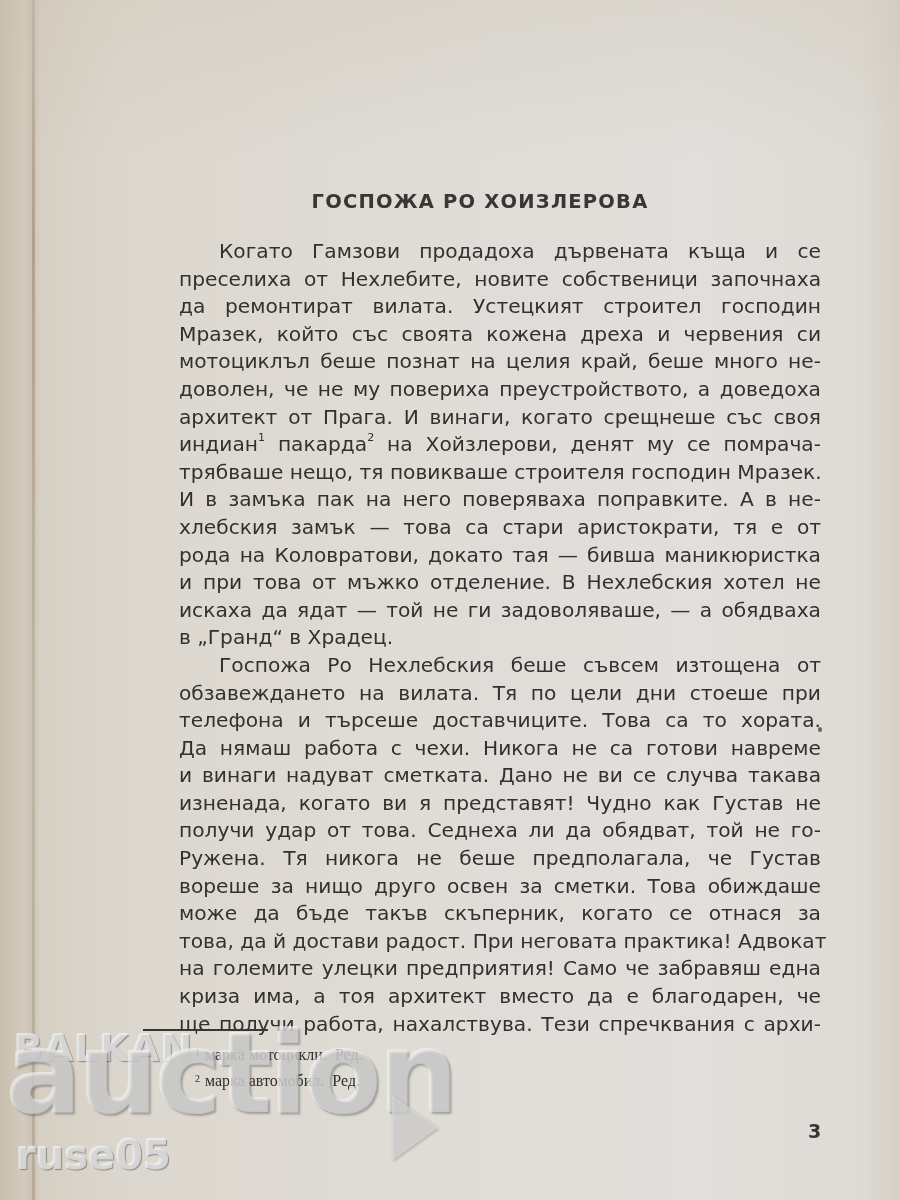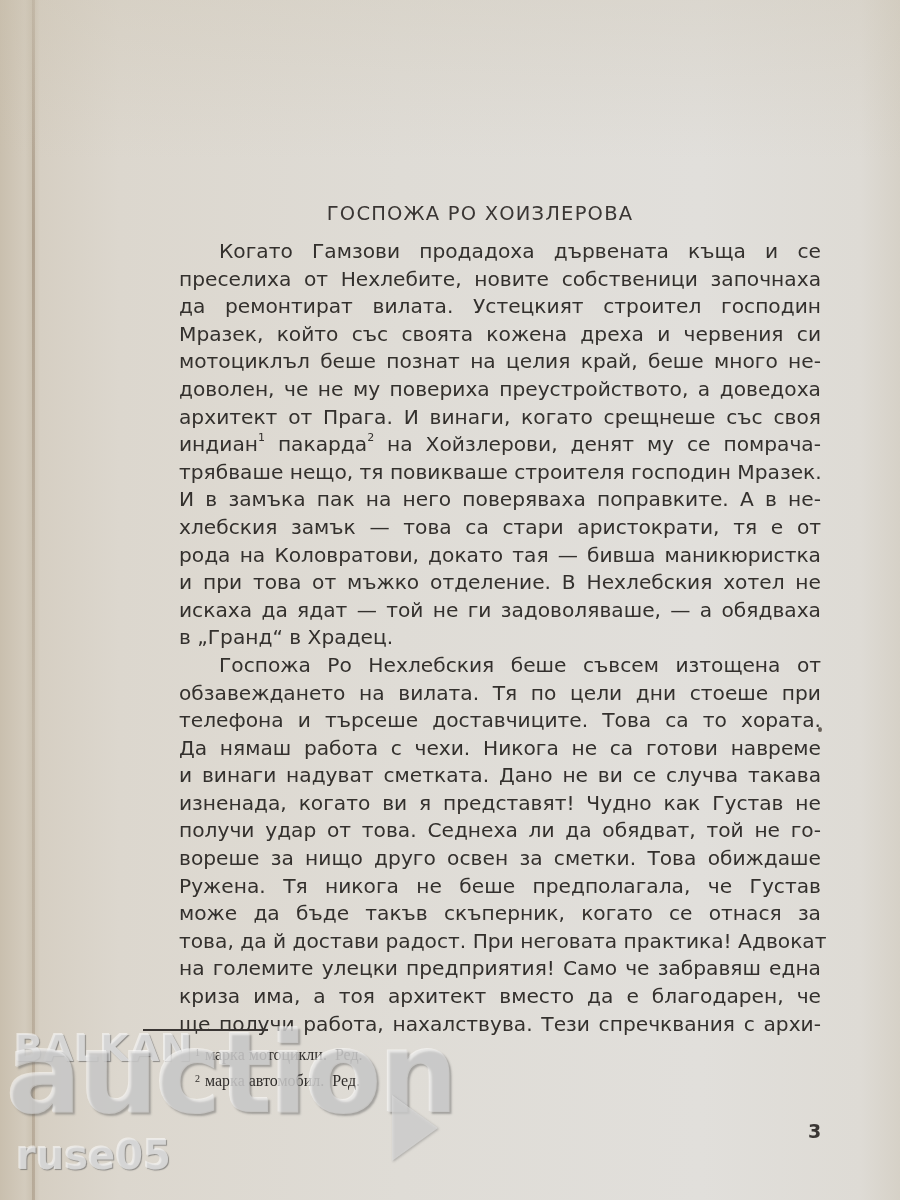--- a/index.html
+++ b/index.html
@@ -11,23 +11,23 @@
     }
     .spine {
       position: absolute; left: 32px; top: 0; width: 3px; height: 1200px;
       background: linear-gradient(180deg, rgba(120,95,70,0.15), rgba(120,95,70,0.35) 20%, rgba(120,95,70,0.15) 60%, rgba(120,95,70,0.25));
     }
     .page-shade-top {
       position: absolute; left: 0; top: 0; width: 900px; height: 160px;
       background: linear-gradient(180deg, rgba(200,190,170,0.25), rgba(200,190,170,0));
     }
     .title {
-      position: absolute; left: 140px; width: 680px; top: 202px;
+      position: absolute; left: 140px; width: 680px; top: 190px;
       text-align: center; font-size: 19.5px; letter-spacing: 1.2px;
-      font-weight: normal; color: #3a3634;
+      font-weight: bold; color: #3a3634;
     }
     .body-text {
       position: absolute; left: 143px; top: 238px; width: 678px;
       font-size: 20.2px; line-height: 27.6px; color: #33302d;
     }
     .line {
       display: block; white-space: nowrap;
       text-align: justify; text-align-last: justify;
       height: 27.6px;
       margin-left: 36px;
@@ -102,22 +102,22 @@
   <span class="line">искаха да ядат — той не ги задоволяваше, — а обядваха</span>
   <span class="line last">в „Гранд“ в Храдец.</span>
 
   <span class="line indent">Госпожа Ро Нехлебския беше съвсем изтощена от</span>
   <span class="line">обзавеждането на вилата. Тя по цели дни стоеше при</span>
   <span class="line">телефона и търсеше доставчиците. Това са то хората.</span>
   <span class="line">Да нямаш работа с чехи. Никога не са готови навреме</span>
   <span class="line">и винаги надуват сметката. Дано не ви се случва такава</span>
   <span class="line">изненада, когато ви я представят! Чудно как Густав не</span>
   <span class="line">получи удар от това. Седнеха ли да обядват, той не го-</span>
+  <span class="line">Ружена. Тя никога не беше предполагала, че Густав</span>
   <span class="line">вореше за нищо друго освен за сметки. Това обиждаше</span>
-  <span class="line">Ружена. Тя никога не беше предполагала, че Густав</span>
   <span class="line">може да бъде такъв скъперник, когато се отнася за</span>
   <span class="line">това, да й достави радост. При неговата практика! Адвокат</span>
   <span class="line">на големите улецки предприятия! Само че забравяш една</span>
   <span class="line">криза има, а тоя архитект вместо да е благодарен, че</span>
   <span class="line">ще получи работа, нахалствува. Тези спречквания с архи-</span>
 </div>
 
 <div class="dot-mark"></div>
 
 <div class="footnote-rule"></div>

